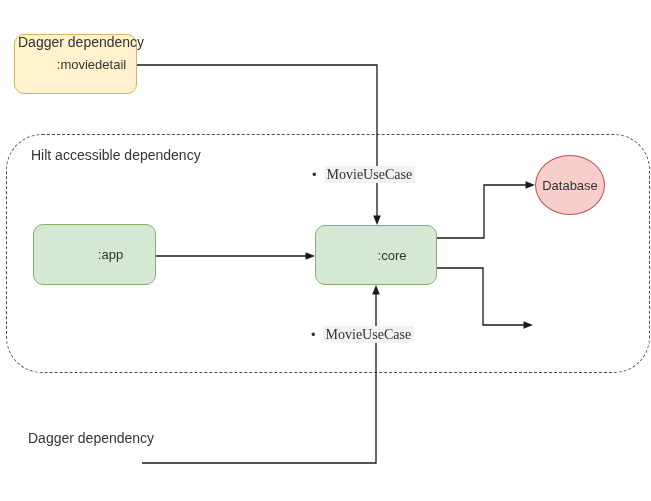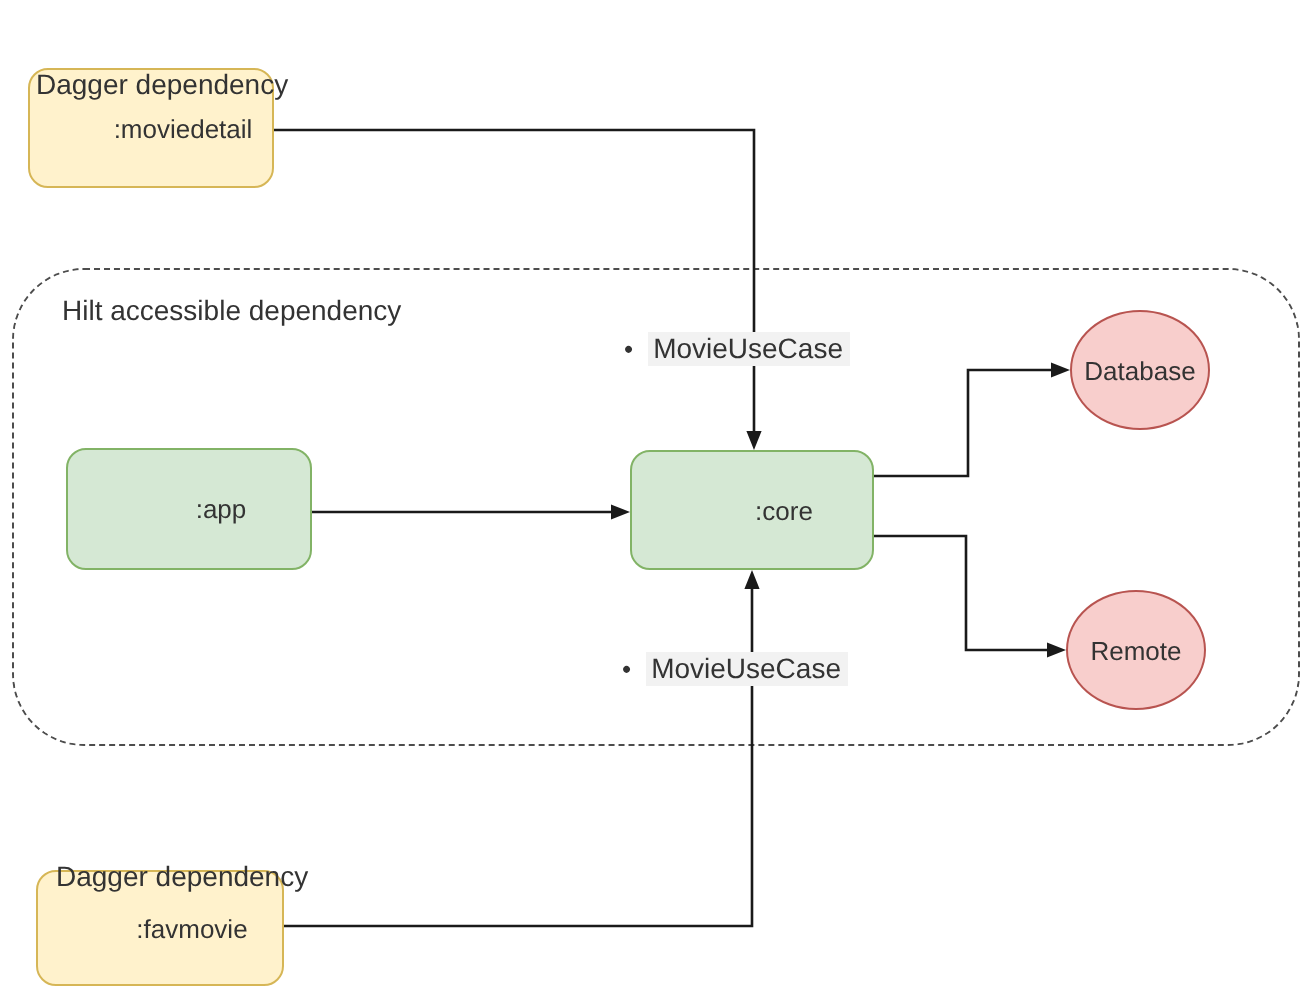--- a/index.html
+++ b/index.html
@@ -84,20 +84,21 @@
     gap: 7px;
     font-size: 14px;
     line-height: 17px;
     z-index: 2;
     white-space: nowrap;
   }
   .edge-label .bullet { font-size: 13px; }
   .edge-label .text {
     background: var(--label-bg, #f2f2f2);
     padding: 0 3px;
+    font-family: Liberation Serif, serif;
   }
   #edge-label-top    { left: 312px; top: 166px; }
   #edge-label-bottom { left: 311px; top: 326px; }
 </style>
 </head>
 <body>
 
 <div class="canvas">
 
   <div class="container-box">
@@ -130,31 +131,25 @@
   </div>
 
   <div id="node-core" class="node box hilt-module">
     <span>:core</span>
   </div>
 
   <div id="node-app" class="node box hilt-module">
     <span>:app</span>
   </div>
 
-  <div id="node-favmovie" class="node box dagger-module">
-    <span>:favmovie</span>
-  </div>
 
   <div id="node-database" class="node datasource">
     <span>Database</span>
   </div>
 
-  <div id="node-remote" class="node datasource">
-    <span>Remote</span>
-  </div>
 
   <div id="edge-label-top" class="edge-label">
     <span class="bullet">•</span>
     <span class="text">MovieUseCase</span>
   </div>
 
   <div id="edge-label-bottom" class="edge-label">
     <span class="bullet">•</span>
     <span class="text">MovieUseCase</span>
   </div>

